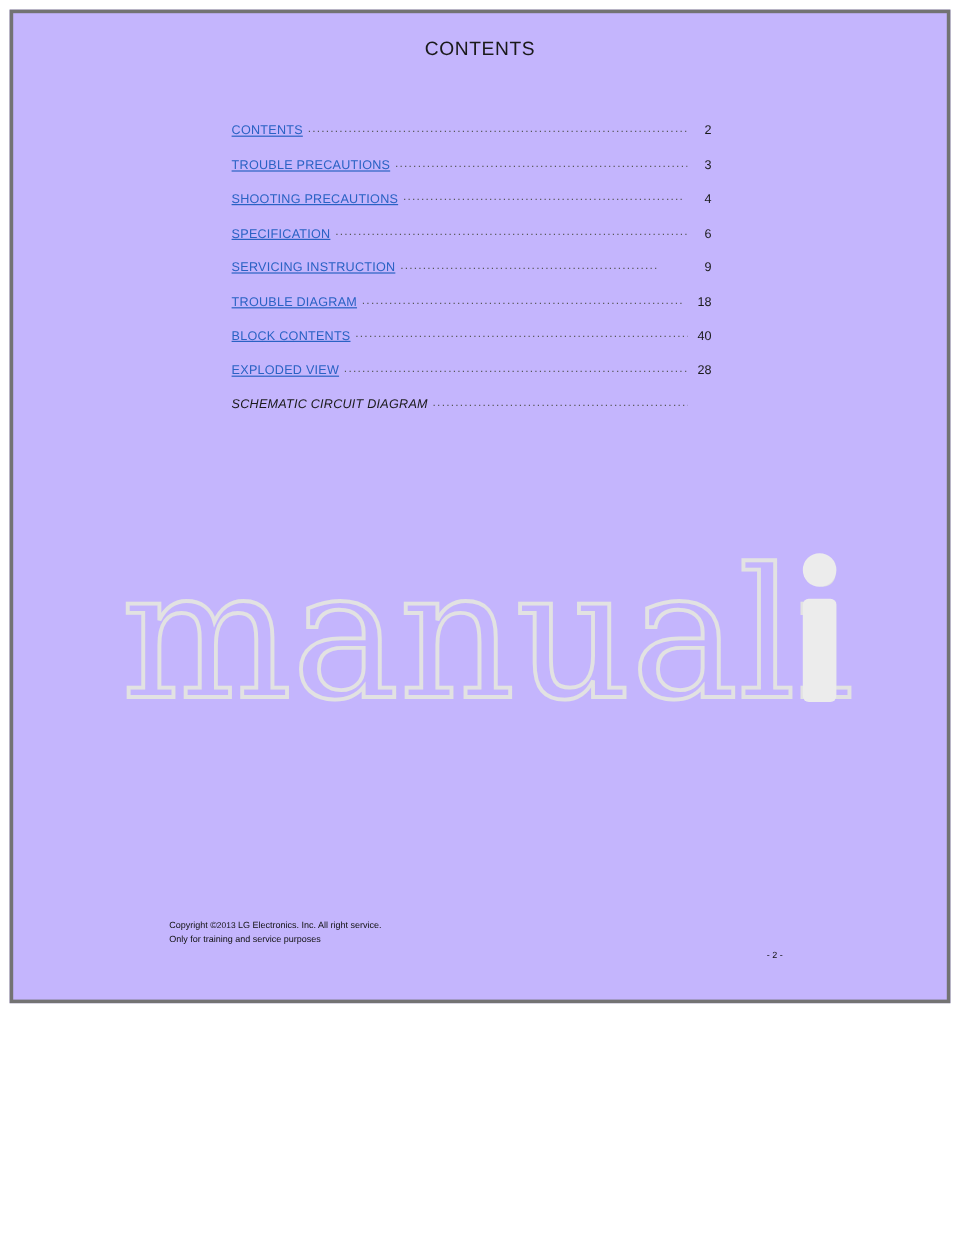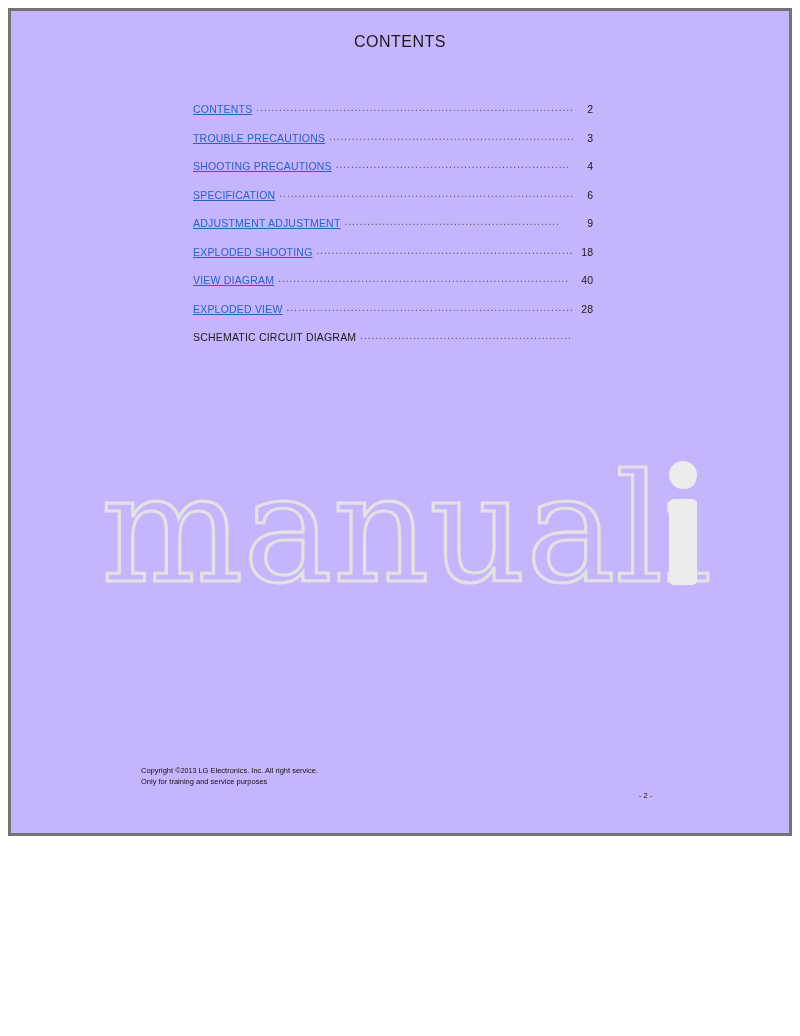--- a/index.html
+++ b/index.html
@@ -52,20 +52,21 @@
   }
   .toc-label {
     color: #2a62c4;
     text-decoration: underline;
     flex: 0 0 auto;
     letter-spacing: 0.2px;
   }
   .toc-row.plain .toc-label {
     color: #1a1a1a;
     text-decoration: none;
+    font-style: italic;
   }
   .toc-dots {
     flex: 1 1 auto;
     overflow: hidden;
     margin: 0 4px;
     position: relative;
     top: -2px;
     color: #555;
     font-size: 10px;
     letter-spacing: 1px;
@@ -154,33 +155,33 @@
       <span class="toc-page">4</span>
     </div>
 
     <div class="toc-row">
       <span class="toc-label">SPECIFICATION</span>
       <span class="toc-dots">................................................................................</span>
       <span class="toc-page">6</span>
     </div>
 
     <div class="toc-row">
-      <span class="toc-label">ADJUSTMENT ADJUSTMENT</span>
+      <span class="toc-label">SERVICING INSTRUCTION</span>
       <span class="toc-dots">.........................................................</span>
       <span class="toc-page">9</span>
     </div>
 
     <div class="toc-row">
-      <span class="toc-label">EXPLODED SHOOTING</span>
+      <span class="toc-label">TROUBLE DIAGRAM</span>
       <span class="toc-dots">.......................................................................</span>
       <span class="toc-page">18</span>
     </div>
 
     <div class="toc-row">
-      <span class="toc-label">VIEW DIAGRAM</span>
+      <span class="toc-label">BLOCK CONTENTS</span>
       <span class="toc-dots">.............................................................................</span>
       <span class="toc-page">40</span>
     </div>
 
     <div class="toc-row">
       <span class="toc-label">EXPLODED VIEW</span>
       <span class="toc-dots">..............................................................................</span>
       <span class="toc-page">28</span>
     </div>
 

